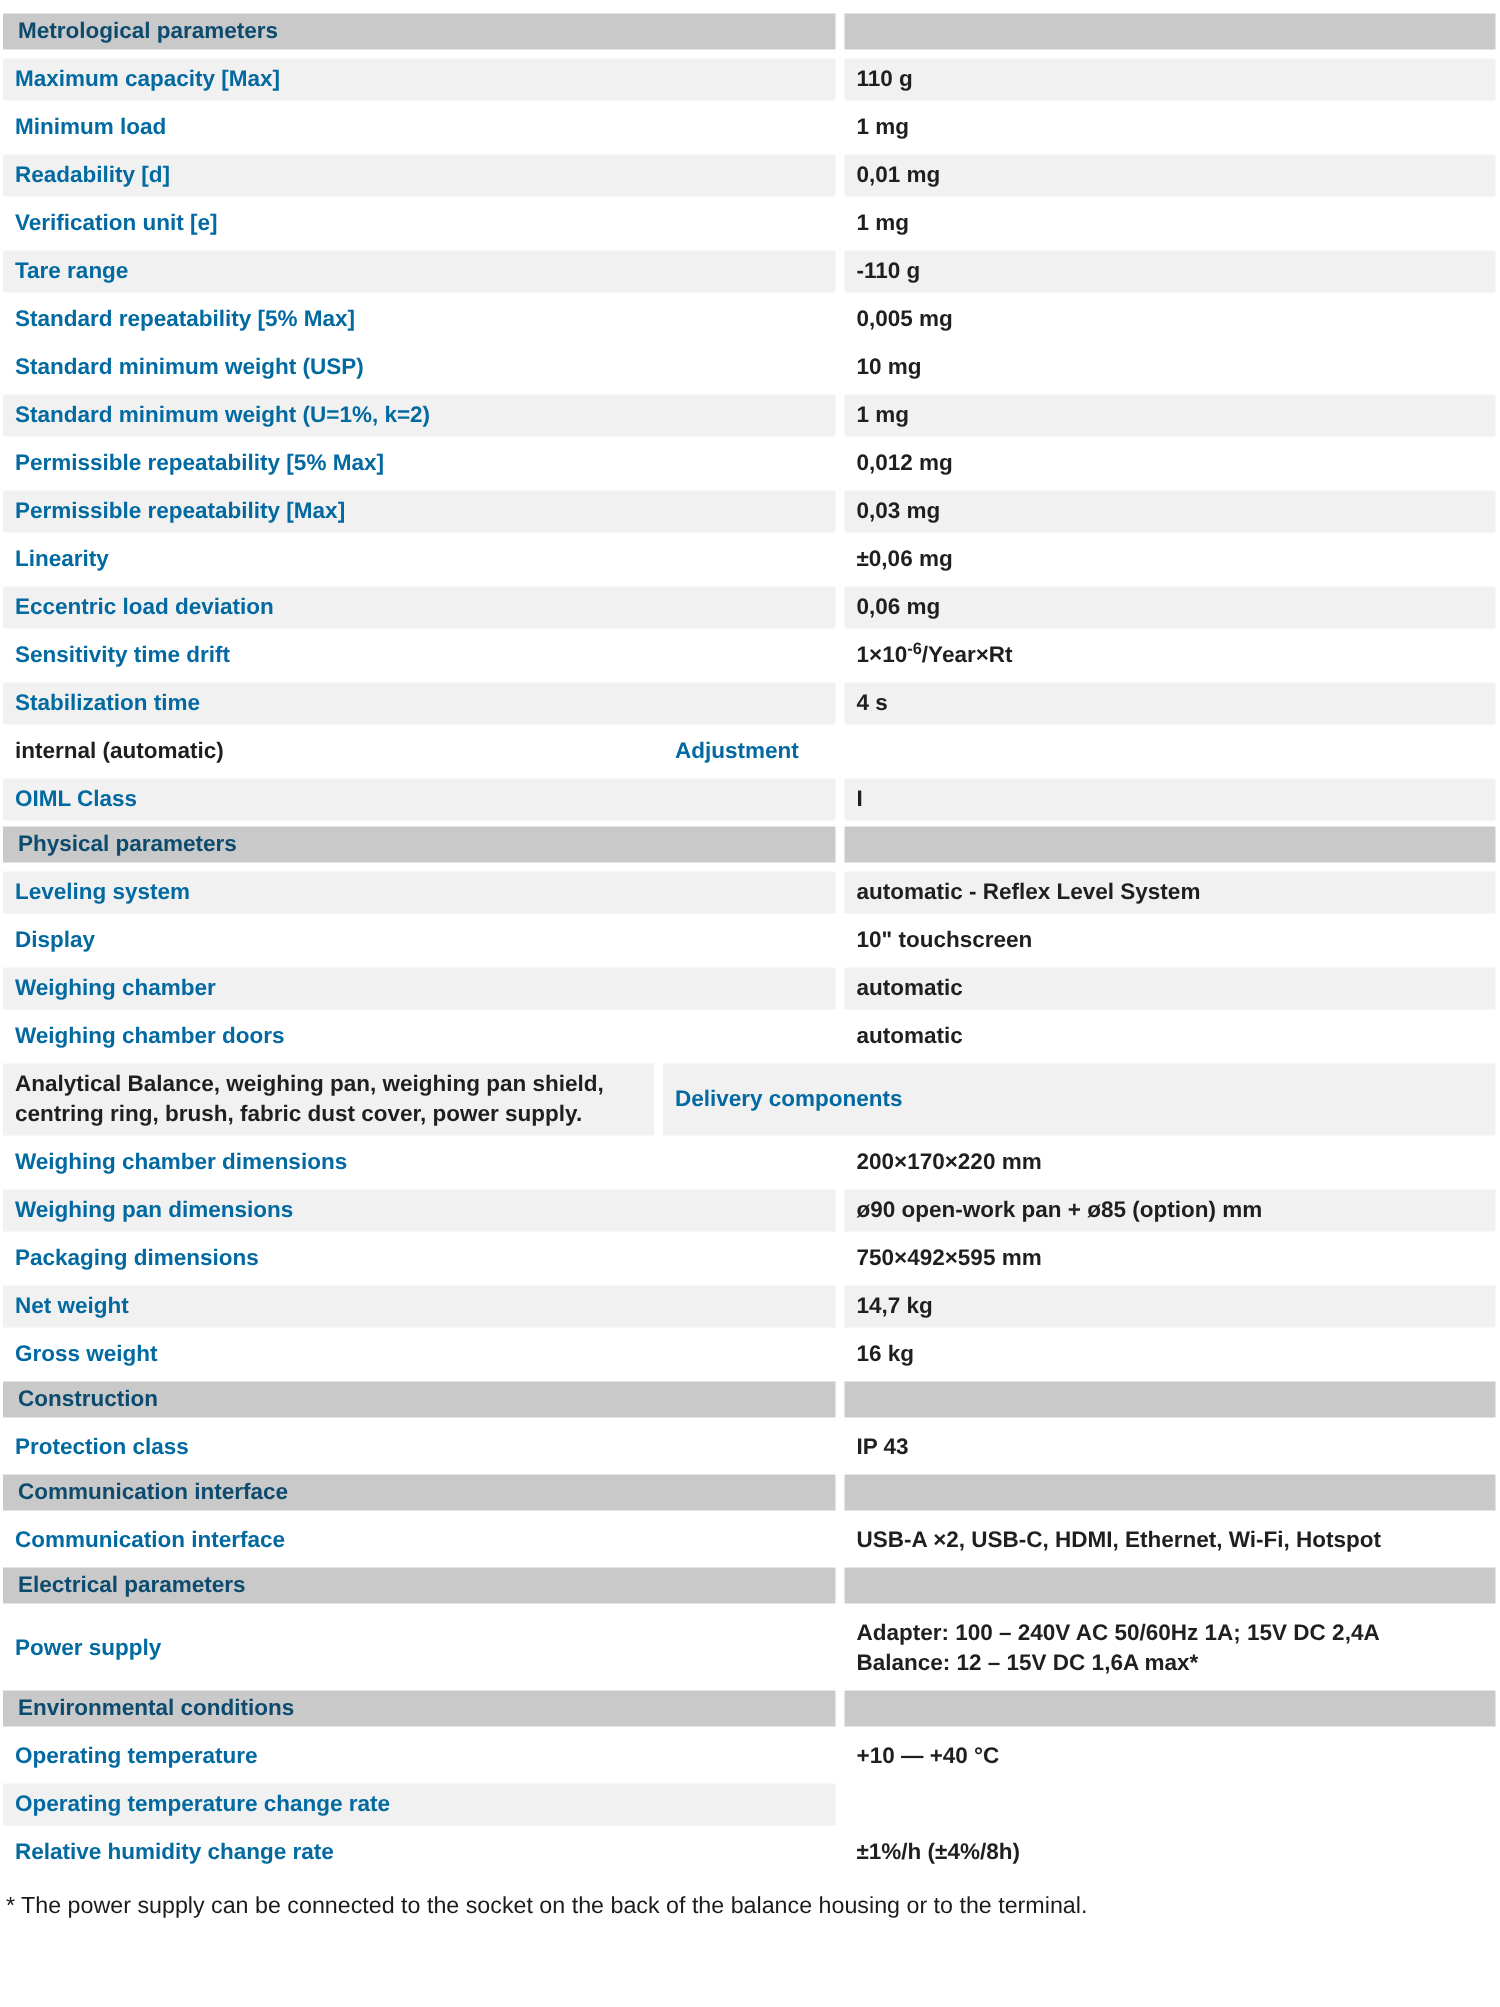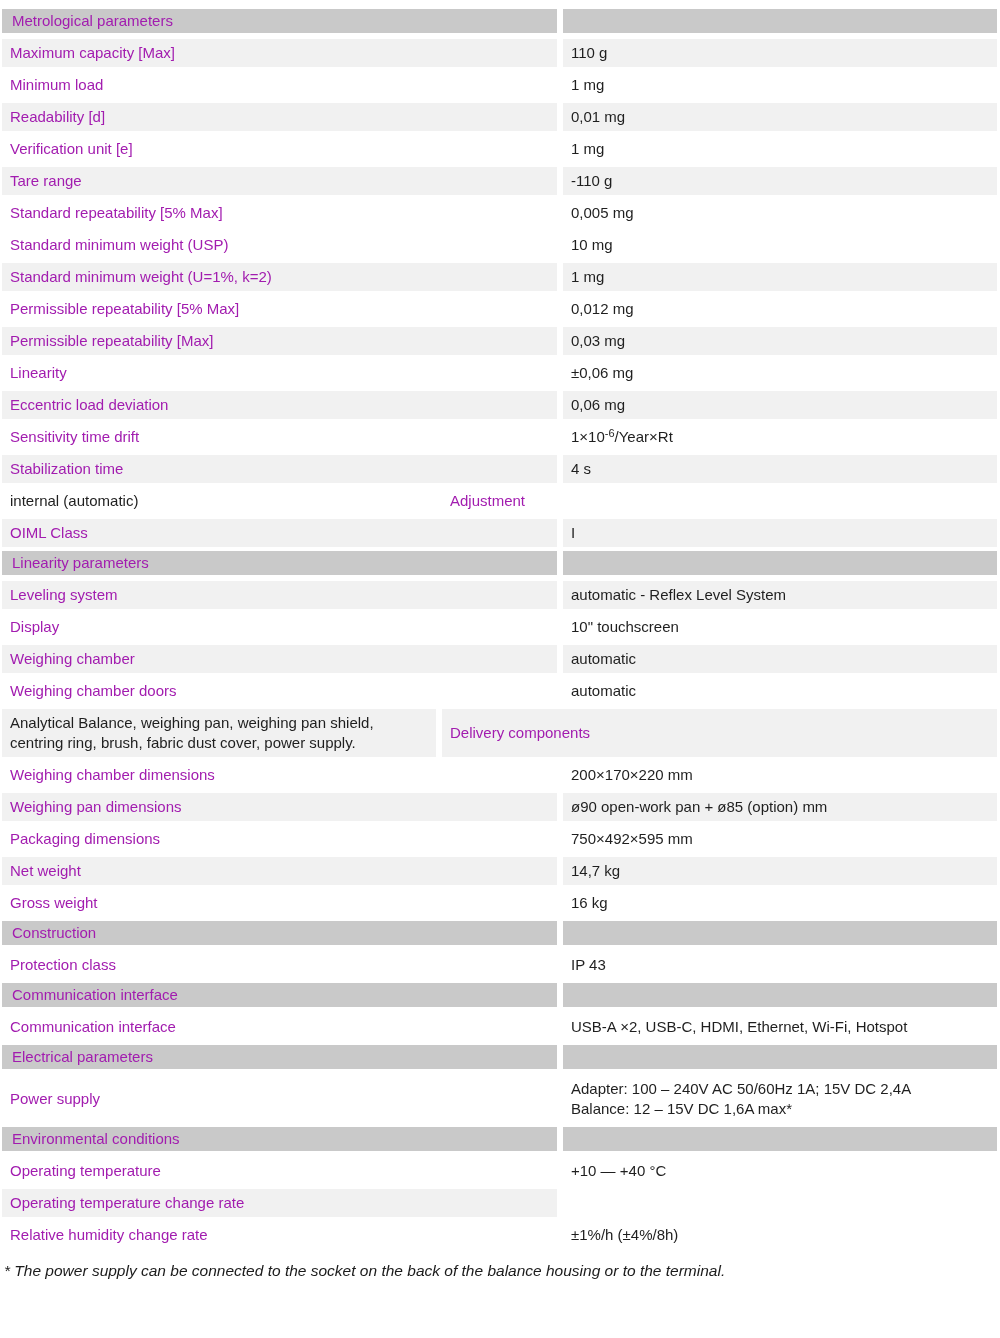--- a/index.html
+++ b/index.html
@@ -24,48 +24,49 @@
     padding: 4px 10px 4px 8px;
     font-size: 15px;
     line-height: 20px;
     display: flex;
     align-items: center;
     flex-wrap: wrap;
   }
   .label-cell {
     width: 555px;
     flex: 0 0 555px;
-    font-weight: normal;
-    color: #a21caf;
+    font-weight: bold;
+    color: #0369a1;
   }
   .value-cell {
     flex: 1 1 auto;
     color: #1f1f1f;
+    font-weight: bold;
   }
   .row.white .cell { background: #ffffff; }
   .row.shade .cell { background: #f1f1f1; }
   .row.hdr { margin-top: 2px; margin-bottom: 6px; }
   .row.hdr .cell {
     background: #c9c9c9;
     min-height: 24px;
     padding: 2px 10px;
-    font-weight: normal;
-    color: #a21caf;
+    font-weight: bold;
+    color: #0c4a6e;
     text-align: right;
   }
   .row.hdr .label-cell { padding-left: 10px; }
   sup.exp {
     font-size: 11px;
     line-height: 10px;
     vertical-align: super;
     position: relative;
     top: -4px;
   }
   .vline { width: 100%; }
-  .footnotes { padding: 8px 4px 0 4px; font-style: italic; }
+  .footnotes { padding: 8px 4px 0 4px; }
   .footnote-main {
     font-size: 15.5px;
     line-height: 20px;
     color: #1b1b1b;
   }
 </style>
 </head>
 <body>
 
 <div class="spec-table">
@@ -138,21 +139,21 @@
   <div class="row white">
     <div class="cell value-cell">internal (automatic)</div>
     <div class="cell label-cell">Adjustment</div>
   </div>
   <div class="row shade">
     <div class="cell label-cell">OIML Class</div>
     <div class="cell value-cell">I</div>
   </div>
 
   <div class="row hdr">
-    <div class="cell label-cell">Linearity parameters</div>
+    <div class="cell label-cell">Physical parameters</div>
     <div class="cell value-cell"></div>
   </div>
 
   <div class="row shade">
     <div class="cell label-cell">Leveling system</div>
     <div class="cell value-cell">automatic - Reflex Level System</div>
   </div>
   <div class="row white">
     <div class="cell label-cell">Display</div>
     <div class="cell value-cell">10" touchscreen</div>

